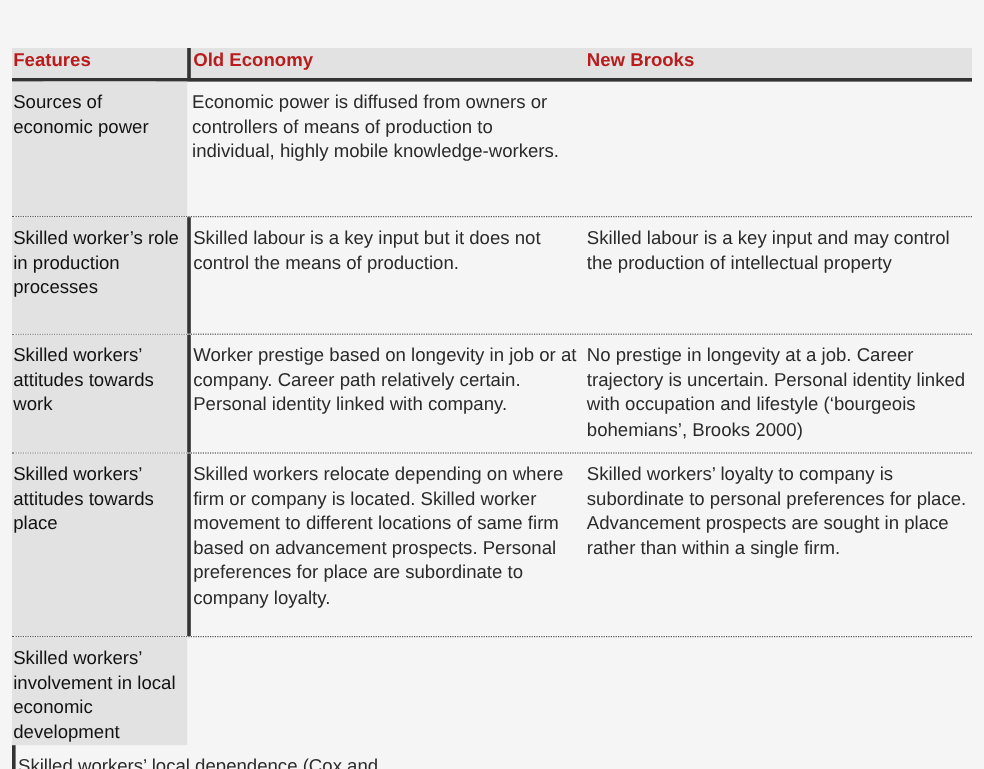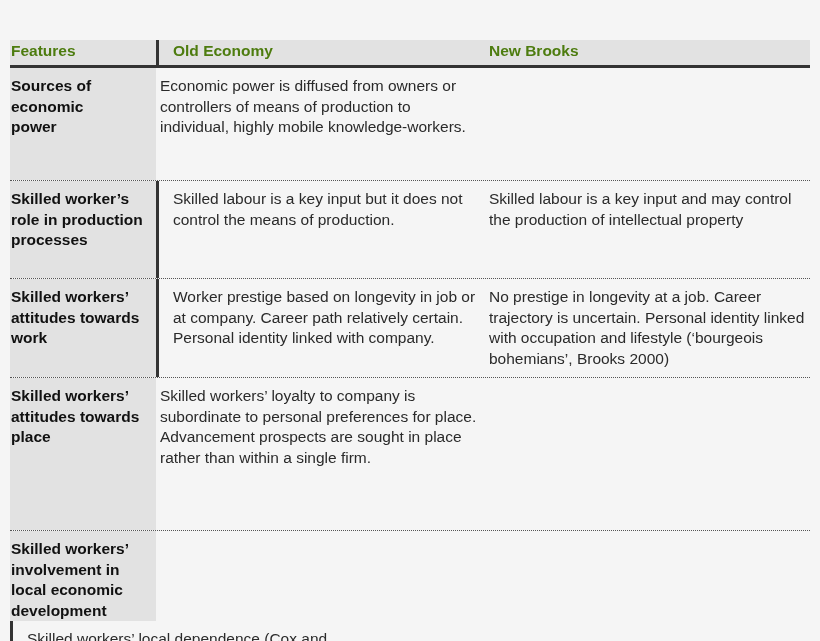--- a/index.html
+++ b/index.html
@@ -8,25 +8,25 @@
       background: #f5f5f5;
       font-family: "Liberation Sans", sans-serif;
       color: #1a1a1a;
       position: relative;
     }
     .table {
       position: absolute; left: 10px; top: 40px; width: 800px;
     }
     .row { display: flex; position: relative; }
     .cell { box-sizing: border-box; font-size: 15.5px; line-height: 20.5px; }
-    .c1 { width: 146px; background: #e2e2e2; font-weight: bold; padding: 0 0 0 1px; color: #111; }
-    .c2 { width: 329px; padding-left: 14px; border-left: 3px solid #333; padding-right: 4px; color: #2a2a2a; }
+    .c1 { width: 146px; background: #e2e2e2; font-weight: normal; padding: 0 0 0 1px; color: #111; }
+    .c2 { width: 329px; padding-left: 2px; border-left: 3px solid #333; padding-right: 4px; color: #2a2a2a; }
     .c3 { width: 325px; padding-left: 4px; color: #2a2a2a; }
     .header { height: 25px; background: #e2e2e2; border-bottom: 3px solid #333; }
-    .header .cell { font-weight: bold; padding-top: 1px; color: #4d7c0f; }
+    .header .cell { font-weight: bold; padding-top: 1px; color: #b91c1c; }
     .header .c2, .header .c3 { background: #e2e2e2; }
     .header .c1 { padding-left: 1px; }
     .body-row { border-bottom: 1.5px dotted #555; }
     .body-row .cell { padding-top: 8px; }
     .last { border-bottom: none; flex-direction: column; }
   </style>
 </head>
 <body>
 
 <div class="table">
@@ -48,20 +48,21 @@
   </div>
 
   <div class="row body-row" style="height:98px">
     <div class="cell c1">Skilled workers’ attitudes towards work</div>
     <div class="cell c2">Worker prestige based on longevity in job or at company.  Career path relatively certain.  Personal identity linked with company.</div>
     <div class="cell c3">No prestige in longevity at a job.  Career trajectory is uncertain.  Personal identity linked with occupation and lifestyle (‘bourgeois bohemians’, Brooks 2000)</div>
   </div>
 
   <div class="row body-row" style="height:152px">
     <div class="cell c1">Skilled workers’ attitudes towards place</div>
+    <div class="cell c2">Skilled workers relocate depending on where firm or company is located.  Skilled worker movement to different locations of same firm based on advancement prospects.  Personal preferences for place are subordinate to company loyalty.</div>
     <div class="cell c3">Skilled workers’ loyalty to company is subordinate to personal preferences for place.  Advancement prospects are sought in place rather than within a single firm.</div>
   </div>
 
   <div class="row body-row last" style="height:98px">
     <div class="cell c1">Skilled workers’ involvement in local economic development</div>
     <div class="cell c2">Skilled workers’ local dependence (Cox and Mair 1984) organized through company.</div>
   </div>
 </div>
 
 </body></html>

